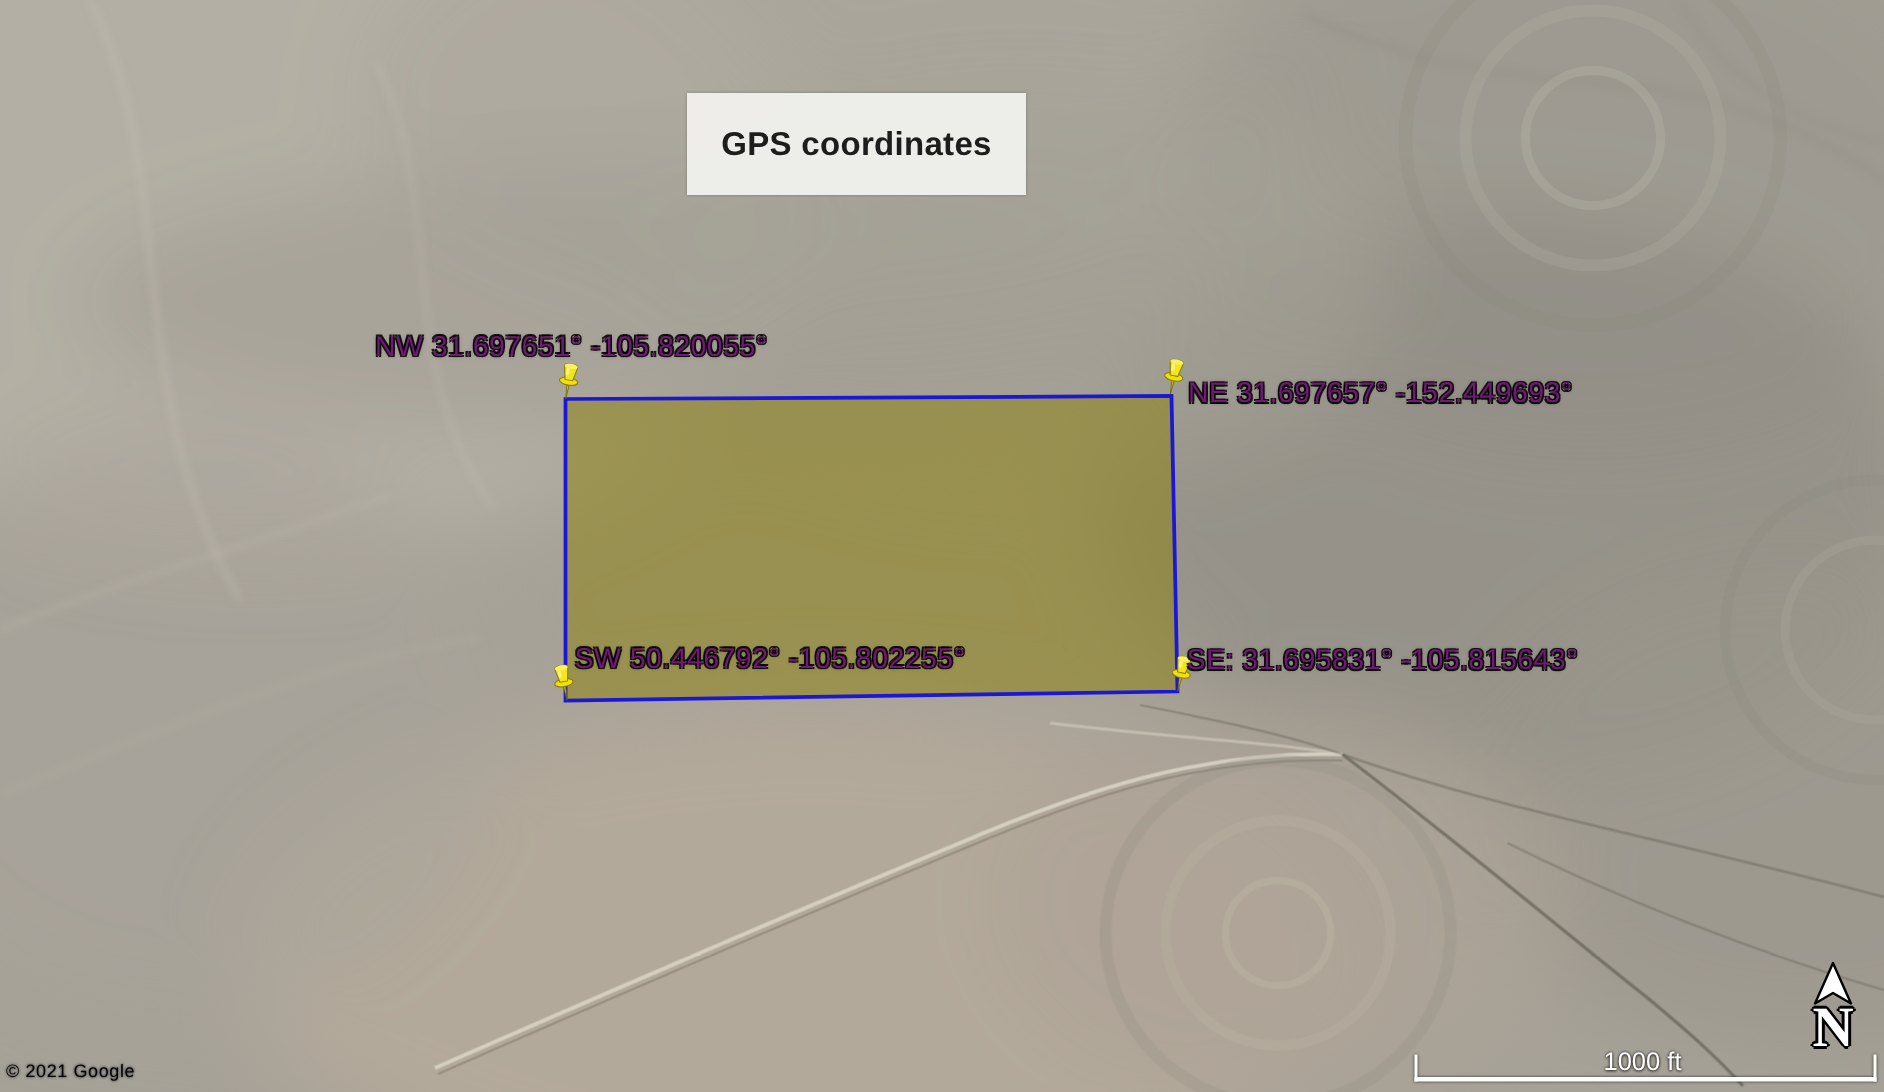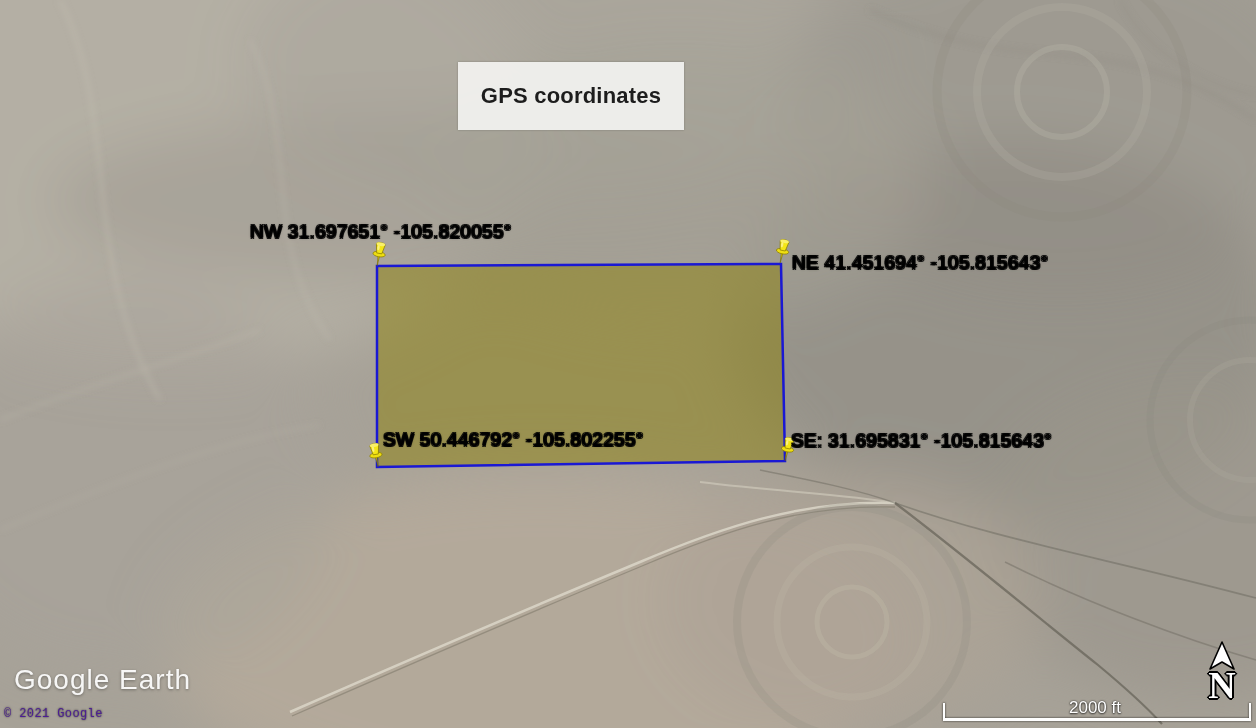--- a/index.html
+++ b/index.html
@@ -21,39 +21,38 @@
     background:rgba(240,239,236,0.97);
     display:flex;align-items:center;justify-content:center;
     box-shadow:0 0 2px rgba(0,0,0,0.25);
   }
   .title-box span{
     font-size:22px;font-weight:bold;color:#1d1d1d;letter-spacing:.2px;
   }
 
   
   .geo-label{
-    color:#000000;font-size:19px;letter-spacing:.3px;white-space:nowrap;
+    color:#701a75;font-size:19px;letter-spacing:.3px;white-space:nowrap;
     text-shadow:-1px -1px 0 rgba(0,0,0,.85),1px -1px 0 rgba(0,0,0,.85),
                 -1px 1px 0 rgba(0,0,0,.85),1px 1px 0 rgba(0,0,0,.85),
                 0 0 3px rgba(0,0,0,.45);
   }
   #label-nw{left:250px;top:221px;}
   #label-ne{left:792px;top:252px;}
   #label-sw{left:383px;top:429px;}
   #label-se{left:791px;top:430px;}
 
   
   .ge-logo{
     left:14px;top:664px;font-size:28px;color:rgba(255,255,255,.93);
     letter-spacing:1px;text-shadow:0 1px 3px rgba(0,0,0,.35);
   }
   .copyright{
-    left:4px;top:707px;font-size:12px;color:#4c1d95;letter-spacing:.4px;
+    left:4px;top:707px;font-size:12px;color:#000000;letter-spacing:.4px;
     text-shadow:0 0 2px rgba(0,0,0,.8);
-    font-family:Liberation Mono, monospace;
   }
   .earthpoint{
     left:1104px;top:671px;font-family:"Liberation Serif",serif;
     font-weight:bold;font-size:27px;letter-spacing:1px;
     color:rgba(222,219,211,.82);
     text-shadow:0 1px 2px rgba(55,55,45,.55);
   }
 
   
   .compass{left:1199px;top:640px;width:46px;text-align:center;}
@@ -183,30 +182,29 @@
     <use href="#pinshape" transform="translate(768,237) rotate(12 12 26)"></use>
     <use href="#pinshape" transform="translate(366,441) rotate(-10 12 26)"></use>
     <use href="#pinshape" transform="translate(773,435) rotate(12 12 26)"></use>
   </svg>
 
   <div class="abs title-box">
     <span>GPS coordinates</span>
   </div>
 
   <div id="label-nw" class="abs geo-label">NW 31.697651° -105.820055°</div>
-  <div id="label-ne" class="abs geo-label">NE 41.451694° -105.815643°</div>
+  <div id="label-ne" class="abs geo-label">NE 31.697657° -152.449693°</div>
   <div id="label-sw" class="abs geo-label">SW 50.446792° -105.802255°</div>
   <div id="label-se" class="abs geo-label">SE: 31.695831° -105.815643°</div>
 
-  <div class="abs ge-logo">Google Earth</div>
   <div class="abs copyright">© 2021 Google</div>
 
   <div class="abs compass">
     <svg width="30" height="32" style="margin:0 auto;display:block;">
       <path d="M15,2 L27,29 L15,22 L3,29 Z" fill="#fff" stroke="#000" stroke-width="1.6" stroke-linejoin="round"></path>
     </svg>
     <span class="n-letter">N</span>
   </div>
 
-  <div class="abs scalebar-label">2000 ft</div>
+  <div class="abs scalebar-label">1000 ft</div>
   <div class="abs scalebar"></div>
 
 </div>
 
 </body></html>

